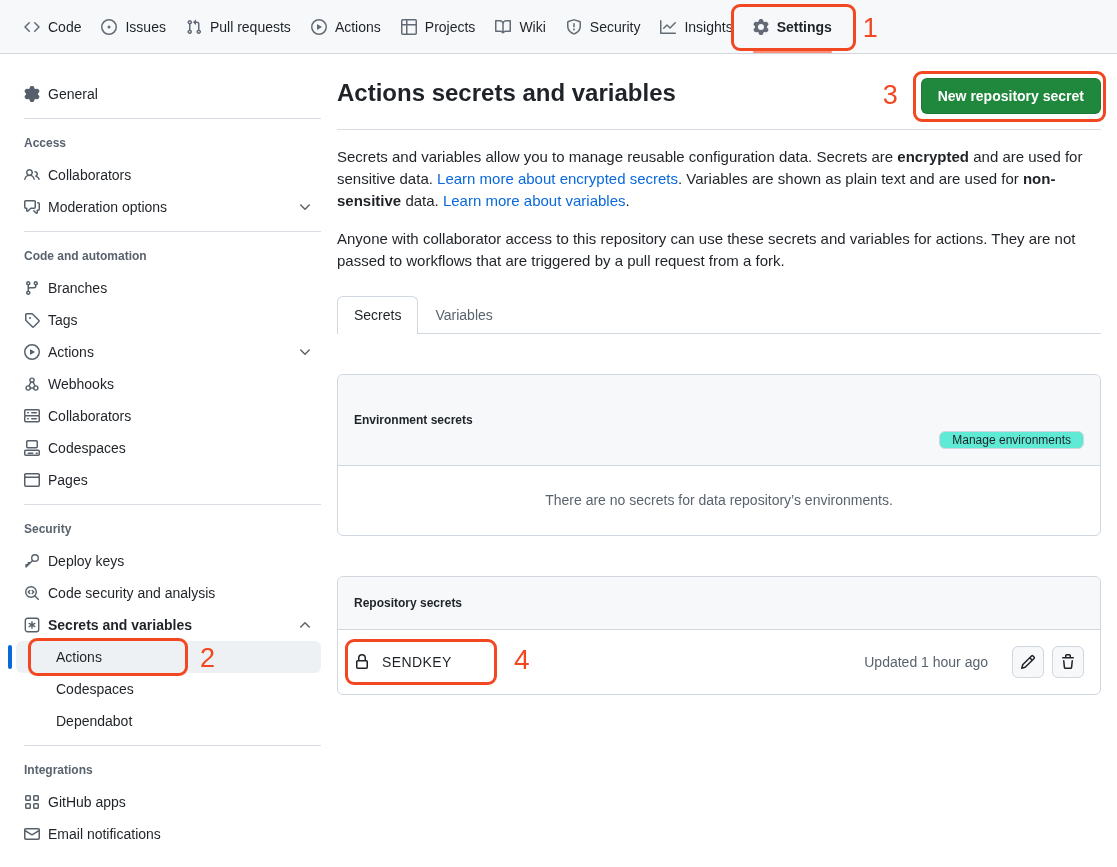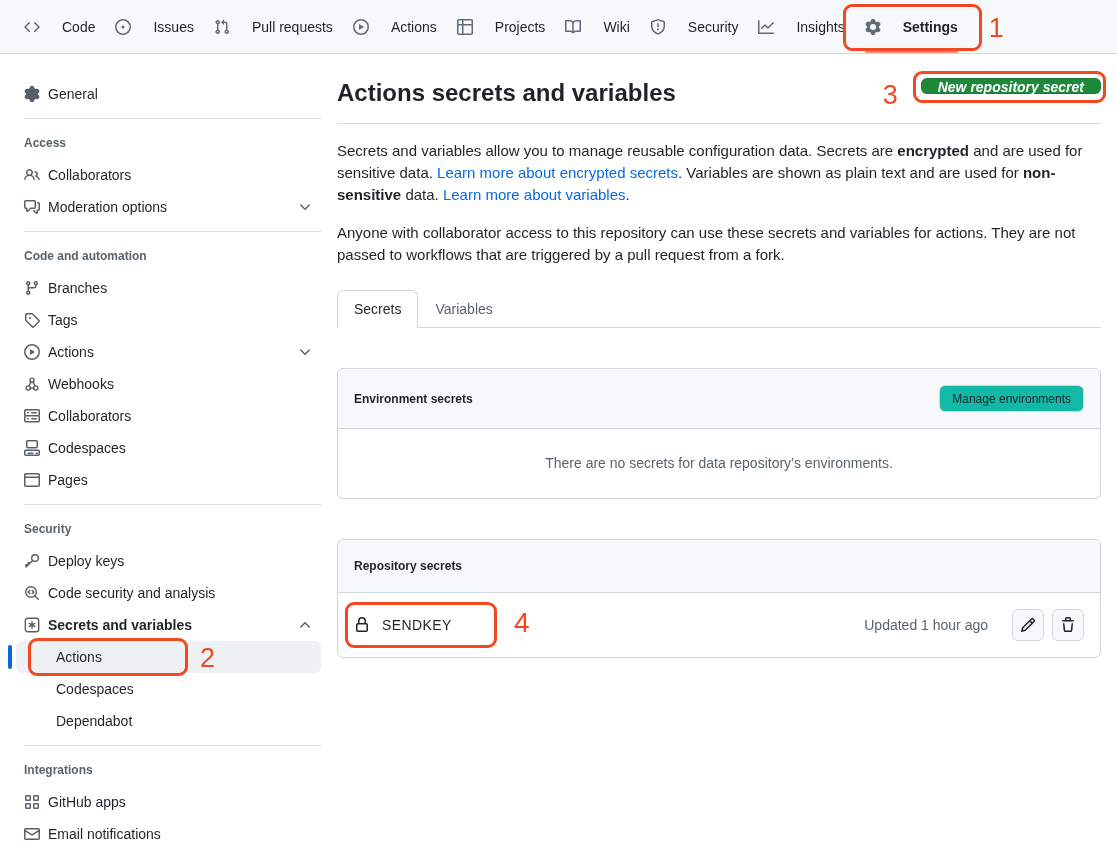--- a/index.html
+++ b/index.html
@@ -9,21 +9,21 @@
     font-family:"Liberation Sans", sans-serif; font-size:14px; color:#1f2328;
     --fg:#1f2328; --muted:#59636e; --border:#d0d7de; --border-soft:#d8dee4;
     --subtle:#f6f8fa; --link:#0969da; --accent:#0969da; --green:#1f883d;
     --coral:#fd8c73; --ann:#f24822;
   }
   svg { display:block; }
 
   
   .topnav { height:54px; background:var(--subtle); border-bottom:1px solid var(--border);
     display:flex; align-items:stretch; padding:0 14px; }
-  .nav-item { display:flex; align-items:center; gap:22px; padding:0 10px; cursor:pointer;
+  .nav-item { display:flex; align-items:center; gap:8px; padding:0 10px; cursor:pointer;
     color:var(--fg); position:relative; white-space:nowrap; }
   .nav-item svg { width:16px; height:16px; fill:#636c76; }
   .nav-item.active { font-weight:700; }
   .nav-underline { position:absolute; left:10px; right:10px; bottom:0; height:2px;
     background:var(--coral); border-radius:3px; }
 
   
   .layout { display:flex; }
   .sidebar { width:337px; flex:none; padding:24px 16px 0 16px; }
   .side-item { display:flex; align-items:center; height:32px; padding:0 8px; border-radius:6px;
@@ -39,38 +39,38 @@
   .sb-divider { border-top:1px solid var(--border-soft); margin:8px 0 8px 8px; }
   .section-header { font-size:12px; font-weight:700; color:#59636e; padding:8px; margin-top:8px; line-height:16px; }
 
   
   .main { flex:1; padding:24px 16px 0 0; }
   .subhead { display:flex; justify-content:space-between; align-items:flex-start;
     padding-bottom:15px; border-bottom:1px solid var(--border-soft); margin-bottom:16px; }
   .page-title { font-size:24px; font-weight:600; line-height:30px; }
   .btn-wrap { position:relative; margin-top:0; }
   .btn-green { background:var(--green); color:#fff; border:1px solid rgba(27,31,36,.15);
-    border-radius:6px; font-size:14px; font-weight:600; height:16px; padding:0 16px;
-    cursor:pointer; font-family:inherit;font-style:italic; }
+    border-radius:6px; font-size:14px; font-weight:600; height:36px; padding:0 16px;
+    cursor:pointer; font-family:inherit; }
   .desc { font-size:15px; line-height:22px; margin-bottom:16px; max-width:764px; }
   .desc .b { font-weight:700; }
   .desc a { color:var(--link); text-decoration:none; cursor:pointer; }
 
   .tabnav { display:flex; border-bottom:1px solid var(--border); margin-top:24px; }
   .tab { padding:8px 16px; border:1px solid transparent; border-bottom:none;
     border-radius:6px 6px 0 0; margin-bottom:-1px; cursor:pointer; color:#59636e; line-height:21px; }
   .tab.active { background:#fff; border-color:var(--border); color:var(--fg); }
 
   .panel { border:1px solid var(--border); border-radius:6px; margin-top:40px; }
   .panel-header { background:var(--subtle); border-bottom:1px solid var(--border);
     border-radius:6px 6px 0 0; padding:16px; display:flex; align-items:center; justify-content:space-between; }
   .panel-title { font-weight:700; font-size:12px; line-height:20px; }
-  .btn-default { background:#14b8a6; border:1px solid var(--border); border-radius:6px;
-    font-size:12px; font-weight:500; color:var(--fg); height:27px; padding:0 12px;
-    cursor:pointer; font-family:inherit; }
+  .btn-default { background:#5eead4; border:1px solid var(--border); border-radius:6px;
+    font-size:12px; font-weight:500; color:var(--fg); height:18px; padding:0 12px;
+    cursor:pointer; font-family:inherit;margin-top:40px; }
   .panel-empty { padding:24px; text-align:center; color:var(--muted); line-height:21px; }
 
   .secret-row { display:flex; align-items:center; justify-content:space-between; padding:16px; }
   .secret-name-wrap { display:flex; align-items:center; gap:12px; position:relative; }
   .secret-name-wrap svg { width:16px; height:16px; fill:var(--fg); flex:none; }
   .secret-name { font-size:14px; letter-spacing:.4px; line-height:20px; }
   .row-right { display:flex; align-items:center; gap:8px; }
   .updated { color:var(--muted); margin-right:16px; }
   .icon-btn { width:32px; height:32px; display:flex; align-items:center; justify-content:center;
     background:var(--subtle); border:1px solid var(--border); border-radius:6px; cursor:pointer; }

